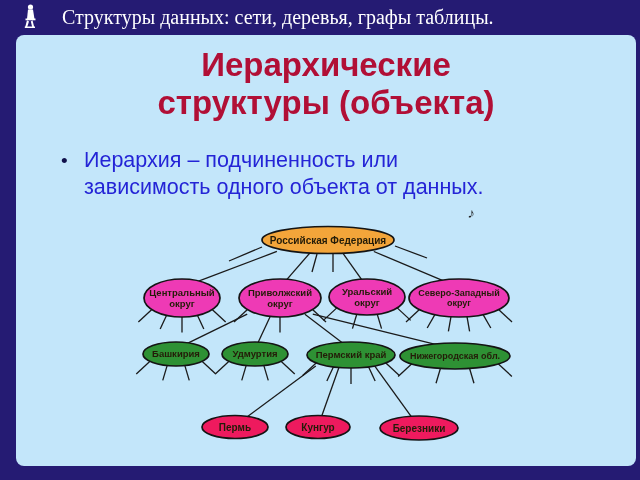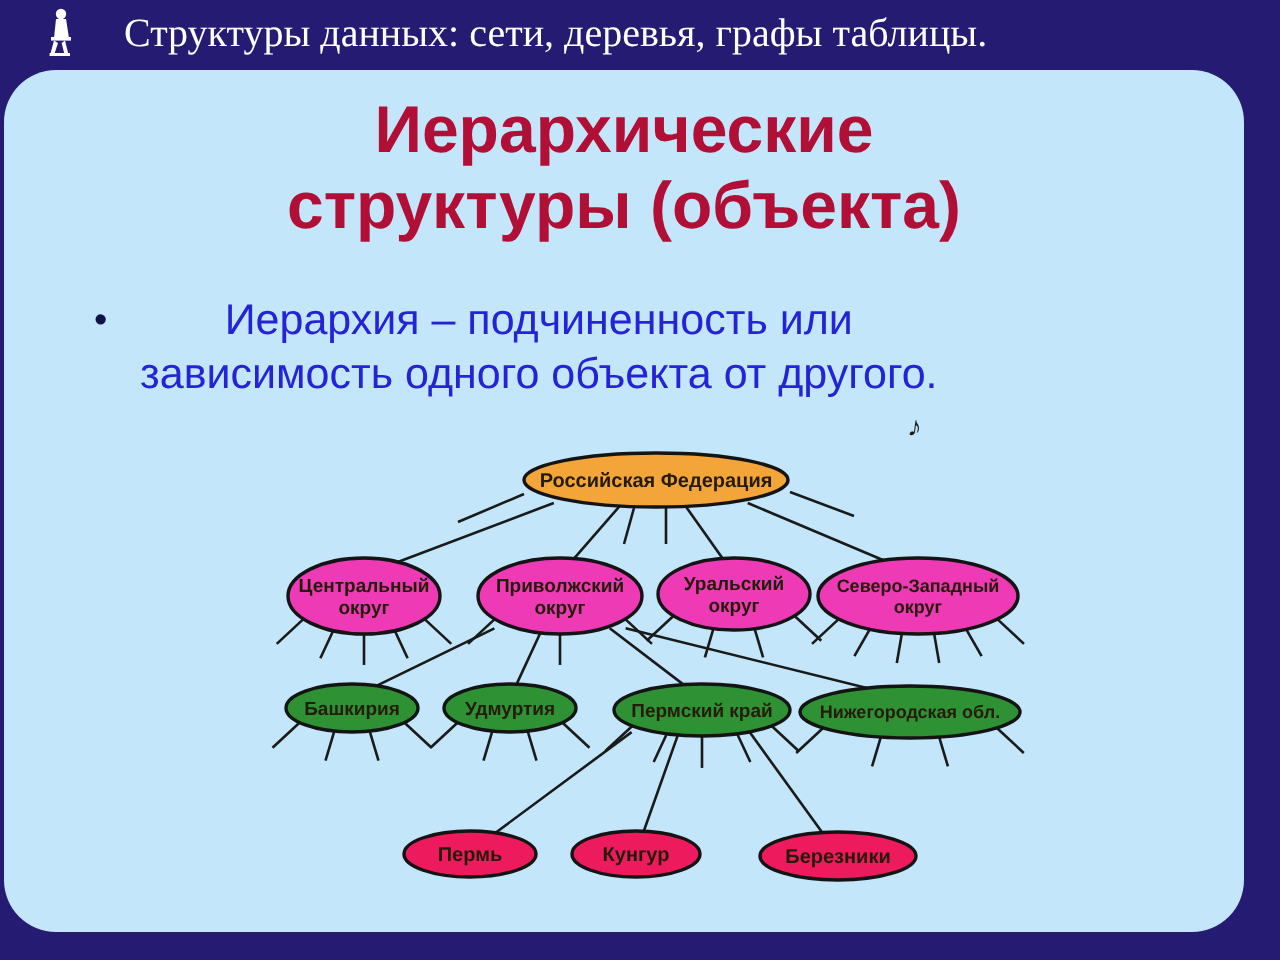--- a/index.html
+++ b/index.html
@@ -12,36 +12,36 @@
     position:absolute;left:0;top:0;width:580px;height:34px;
     display:flex;align-items:center;
   }
   .statue{width:24px;height:28px;margin-left:18px;flex:0 0 auto;}
   .header-title{
     color:#ffffff;
     font-family:"Liberation Serif",serif;
     font-size:20px;margin-left:20px;white-space:nowrap;
   }
   .content{
-    position:absolute;left:2px;top:35px;width:620px;height:431px;
-    background:#c3e6fa;border-radius:26px;
+    position:absolute;left:16px;top:35px;width:620px;height:431px;
+    background:#c3e6fa;border-radius:8px;
   }
   .slide-title{
     margin-top:11px;text-align:center;
     color:#b10f36;font-size:33px;font-weight:bold;line-height:38px;
     font-family:"Liberation Sans",sans-serif;
   }
   .bullet{
     position:absolute;left:45px;top:112px;display:flex;align-items:flex-start;
   }
   .dot{
     color:#10104a;font-size:19px;line-height:27px;margin-right:11px;width:12px;flex:0 0 auto;
   }
   .bullet-text{
-    color:#2424d6;font-size:21.5px;line-height:27px;text-align:center;
+    color:#2424d6;font-size:21.5px;line-height:27px;
   }
   .ornament{
     position:absolute;left:452px;top:170px;
     font-size:14px;color:#1c1c1c;font-style:italic;transform:rotate(8deg);
   }
   #tree-svg{
     position:absolute;left:0;top:0;width:640px;height:480px;
   }
 </style>
 </head>
@@ -64,21 +64,21 @@
 <div class="content">
   <div class="slide-title">
     <div>Иерархические</div>
     <div>структуры (объекта)</div>
   </div>
 
   <div class="bullet">
     <span class="dot">•</span>
     <div class="bullet-text">
       <div>Иерархия – подчиненность или</div>
-      <div>зависимость одного объекта от другого.</div>
+      <div>зависимость одного объекта от данных.</div>
     </div>
   </div>
 
   <span class="ornament">♪</span>
 </div>
 
 <svg id="tree-svg" viewBox="0 0 640 480">
     <line x1="276.9" y1="251.475" x2="196.6" y2="281.85" stroke="#1a1a1a" stroke-width="1.3"></line>
     <line x1="311.2" y1="251.475" x2="284.8" y2="281.85" stroke="#1a1a1a" stroke-width="1.3"></line>
     <line x1="341.65" y1="251.475" x2="363.1" y2="281.7" stroke="#1a1a1a" stroke-width="1.3"></line>

